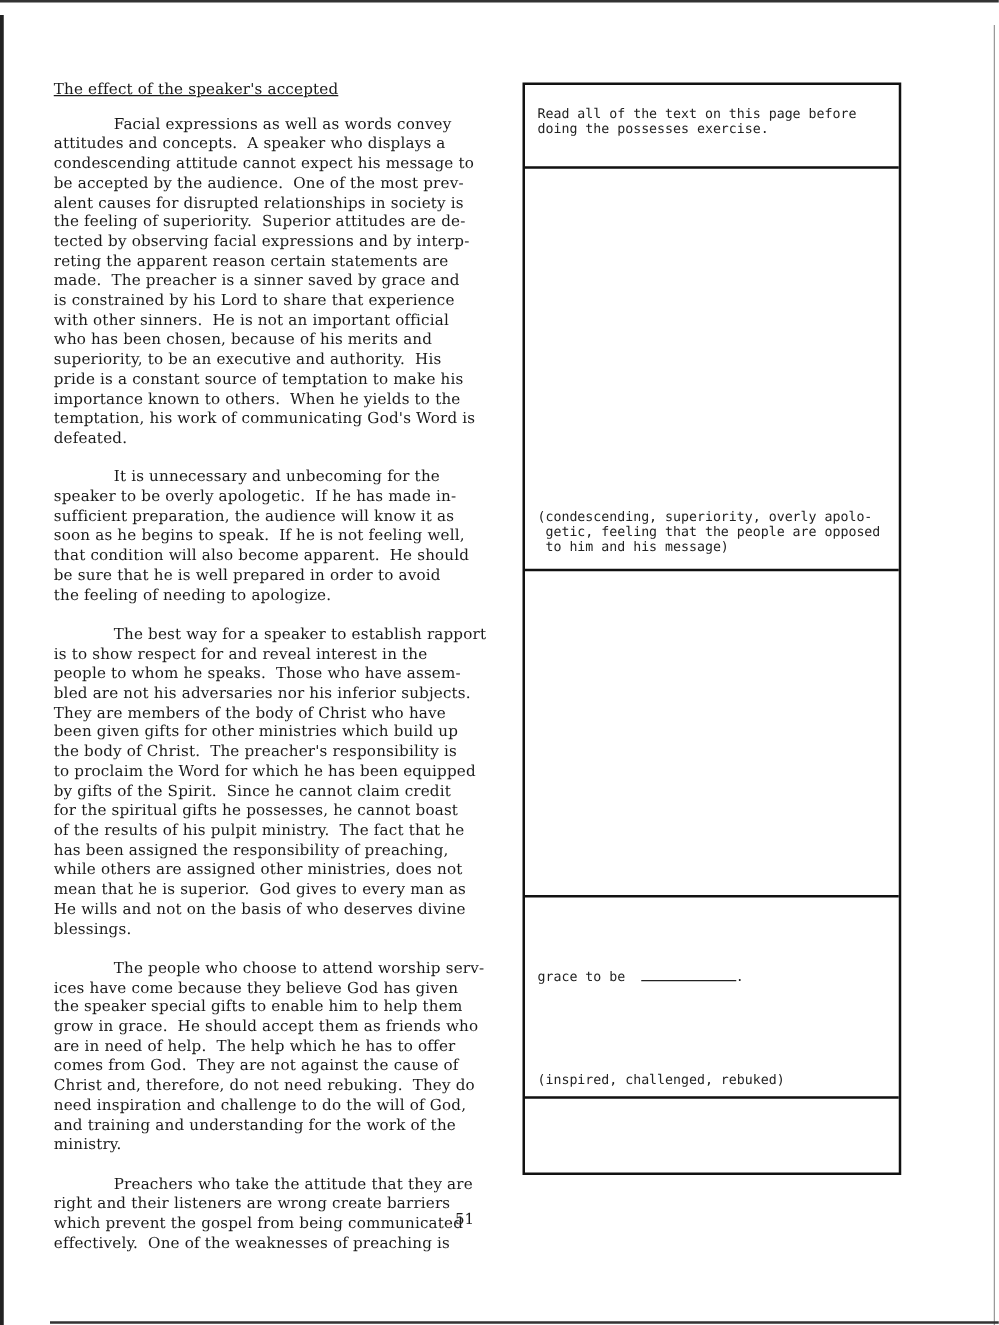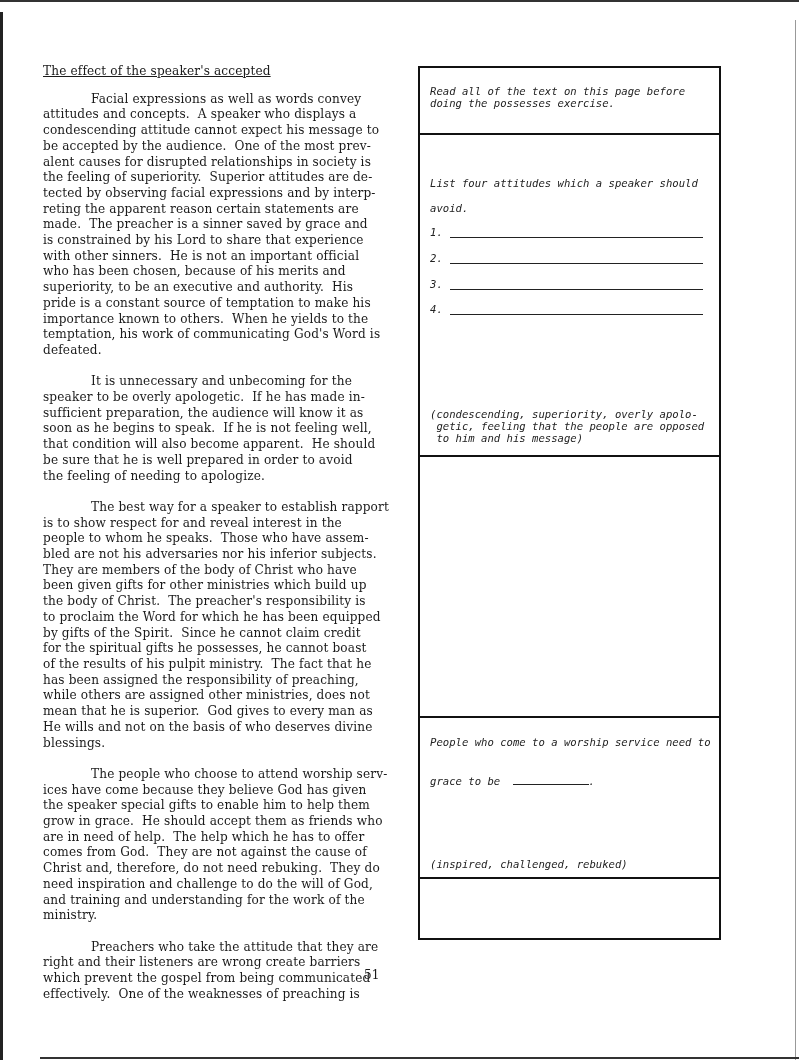--- a/index.html
+++ b/index.html
@@ -16,21 +16,21 @@
     }
     .heading { text-decoration: underline; margin: 0 0 12px 0; font-weight: normal; font-size: 12.1px; }
     .para { margin: 0 0 15.7px 0; text-indent: 48px; white-space: pre-line; }
     .para .line { display: block; text-indent: 0; white-space: nowrap; }
     .para .line.first { padding-left: 48px; }
 
     .box {
       position: absolute; left: 418px; top: 66px; width: 299px; height: 870px;
       border: 2px solid #111;
       font-family: "DejaVu Sans Mono", "Liberation Mono", monospace;
-      font-style: italic; font-size: 10.6px; line-height: 12.5px; color: #222;
+      font-size: 10.6px; line-height: 12.5px; color: #222;
     }
     .sec { position: absolute; left: 0; width: 299px; border-bottom: 2px solid #111; }
     .sec.last { border-bottom: none; }
     .s1 { top: 0; height: 65px; }
     .s2 { top: 67px; height: 320px; }
     .s3 { top: 389px; height: 259px; }
     .s4 { top: 650px; height: 159px; }
     .s5 { top: 811px; height: 59px; }
     .txt { position: absolute; left: 10px; white-space: nowrap; }
     .blank-row { position: absolute; left: 10px; width: 275px; height: 14px; }
@@ -61,53 +61,32 @@
       <p class="para" style="text-indent: 0px;"><span class="line first" style="white-space: pre;">Preachers who take the attitude that they are</span><span class="line" style="white-space: pre;">right and their listeners are wrong create barriers</span><span class="line" style="white-space: pre;">which prevent the gospel from being communicated</span><span class="line" style="white-space: pre;">effectively.  One of the weaknesses of preaching is</span></p>
     </div>
 </div>
 
 <div class="box">
   <div class="sec s1">
     <div class="txt" style="top:17px;">Read all of the text on this page before</div>
     <div class="txt" style="top:29px;">doing the possesses exercise.</div>
   </div>
 
-  <div class="sec s2">
-    <div class="txt" style="top:42px;">List four attitudes which a speaker should</div>
-    <div class="txt" style="top:67px;">avoid.</div>
-    <div class="blank-row" style="top:91px;">
-      <span class="blank-num">1.</span>
-      <span class="blank-line"></span>
-    </div>
-    <div class="blank-row" style="top:117px;">
-      <span class="blank-num">2.</span>
-      <span class="blank-line"></span>
-    </div>
-    <div class="blank-row" style="top:143px;">
-      <span class="blank-num">3.</span>
-      <span class="blank-line"></span>
-    </div>
-    <div class="blank-row" style="top:168px;">
-      <span class="blank-num">4.</span>
-      <span class="blank-line"></span>
-    </div>
-  </div>
 
   <div class="sec s2b" style="position:absolute;left:0;top:387px;width:0;height:0;"></div>
 
   <div class="sec" style="top:67px;height:320px;border-bottom:2px solid #111;pointer-events:none;">
     <div class="txt" style="top:273px;">(condescending, superiority, overly apolo-</div>
     <div class="txt" style="top:285px;white-space:pre;"> getic, feeling that the people are opposed</div>
     <div class="txt" style="top:297px;white-space:pre;"> to him and his message)</div>
   </div>
 
   <div class="sec s3"></div>
 
   <div class="sec s4">
-    <div class="txt" style="top:18px;">People who come to a worship service need to</div>
     <div class="txt" style="top:57px;">
       <span>grace to be</span>
       <span class="fill" style="width:76px;margin-left:6px;"></span><span>.</span>
     </div>
     <div class="txt" style="top:140px;">(inspired, challenged, rebuked)</div>
   </div>
 
   <div class="sec s5 last"></div>
 </div>
 

